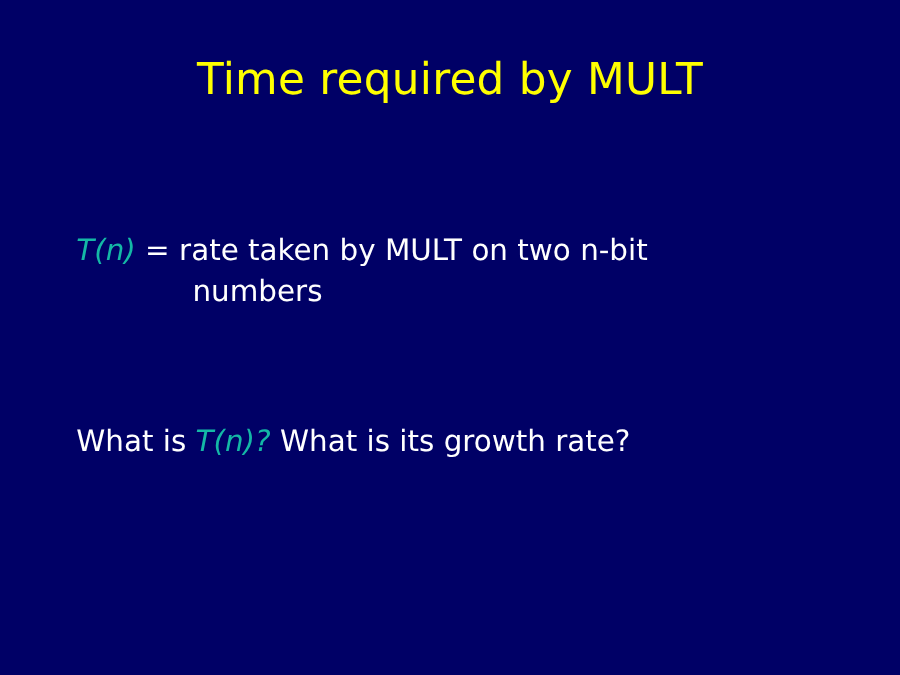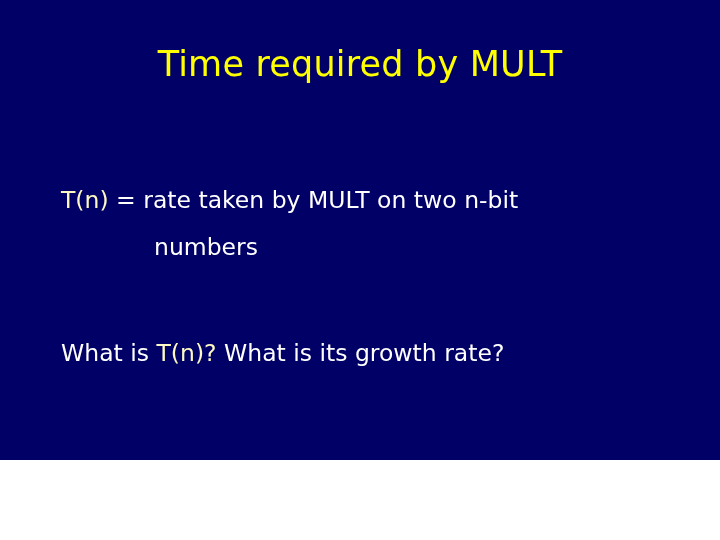--- a/index.html
+++ b/index.html
@@ -8,21 +8,21 @@
   }
   body {
     width: 720px;
     height: 540px;
     overflow: hidden;
     font-family: "DejaVu Sans", sans-serif;
   }
   #slide {
     position: relative;
     width: 720px;
-    height: 460px;
+    height: 540px;
     background: #000066;
     overflow: hidden;
   }
   #slide-title {
     position: absolute;
     left: 0;
     top: 43px;
     width: 720px;
     text-align: center;
     color: #ffff00;
@@ -43,24 +43,24 @@
     top: 184px;
   }
   #body-block-questions {
     top: 337px;
   }
   .text-line {
     white-space: nowrap;
   }
   .line-indent {
     padding-left: 93px;
-    margin-top: 14px;
   }
   .math-highlight {
-    color: #fef9c3;
+    color: #14b8a6;
+    font-style: italic;
   }
   .sup {
     font-size: 0.62em;
     vertical-align: super;
     line-height: 0;
   }
   #line-questions-growth {
     margin-bottom: 28px;
   }
 </style>

